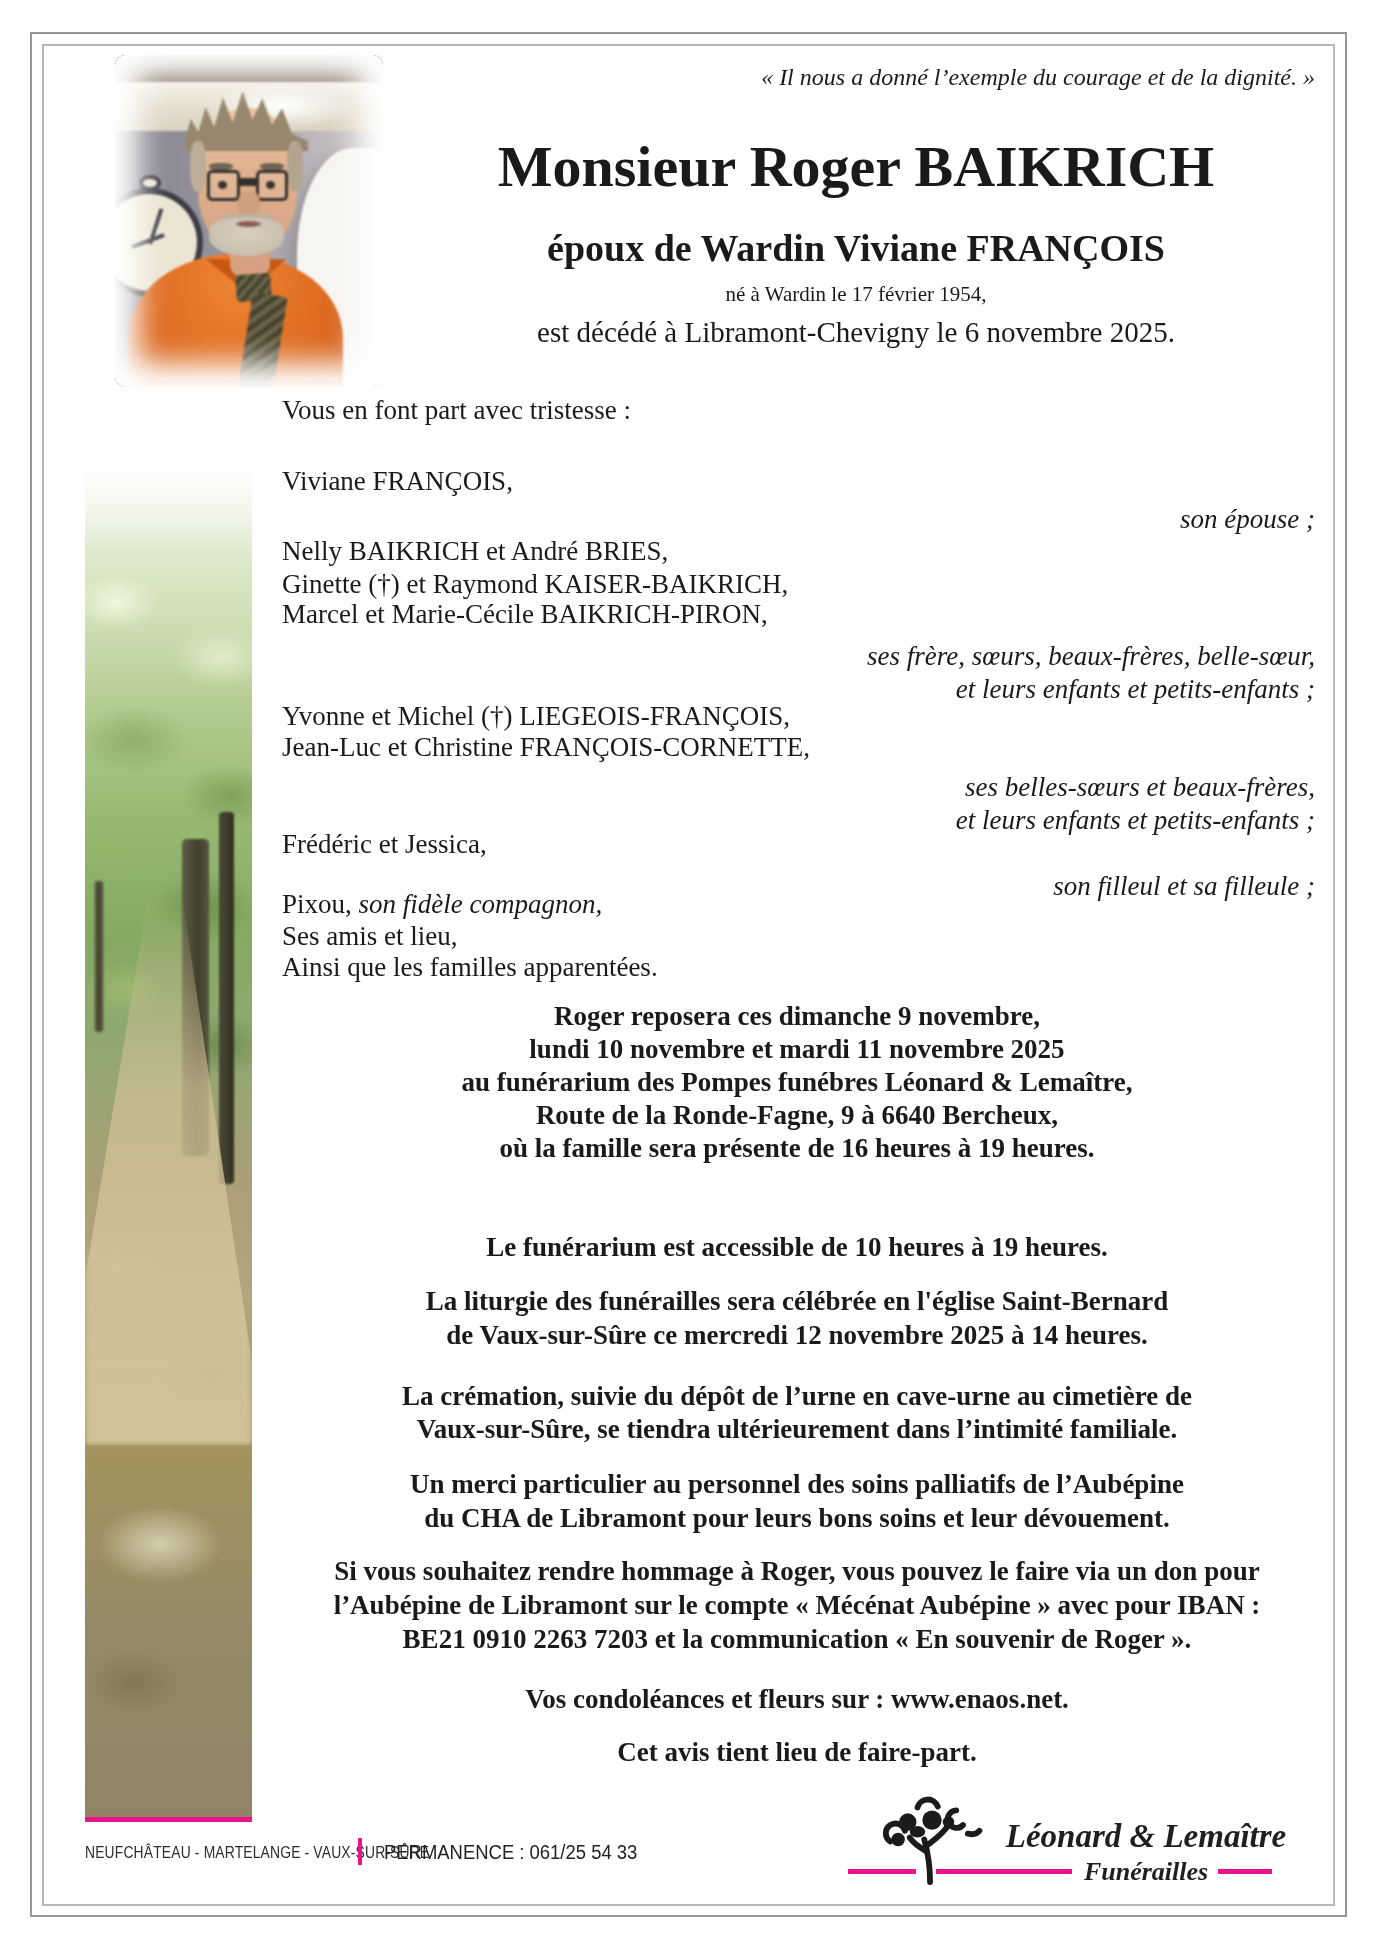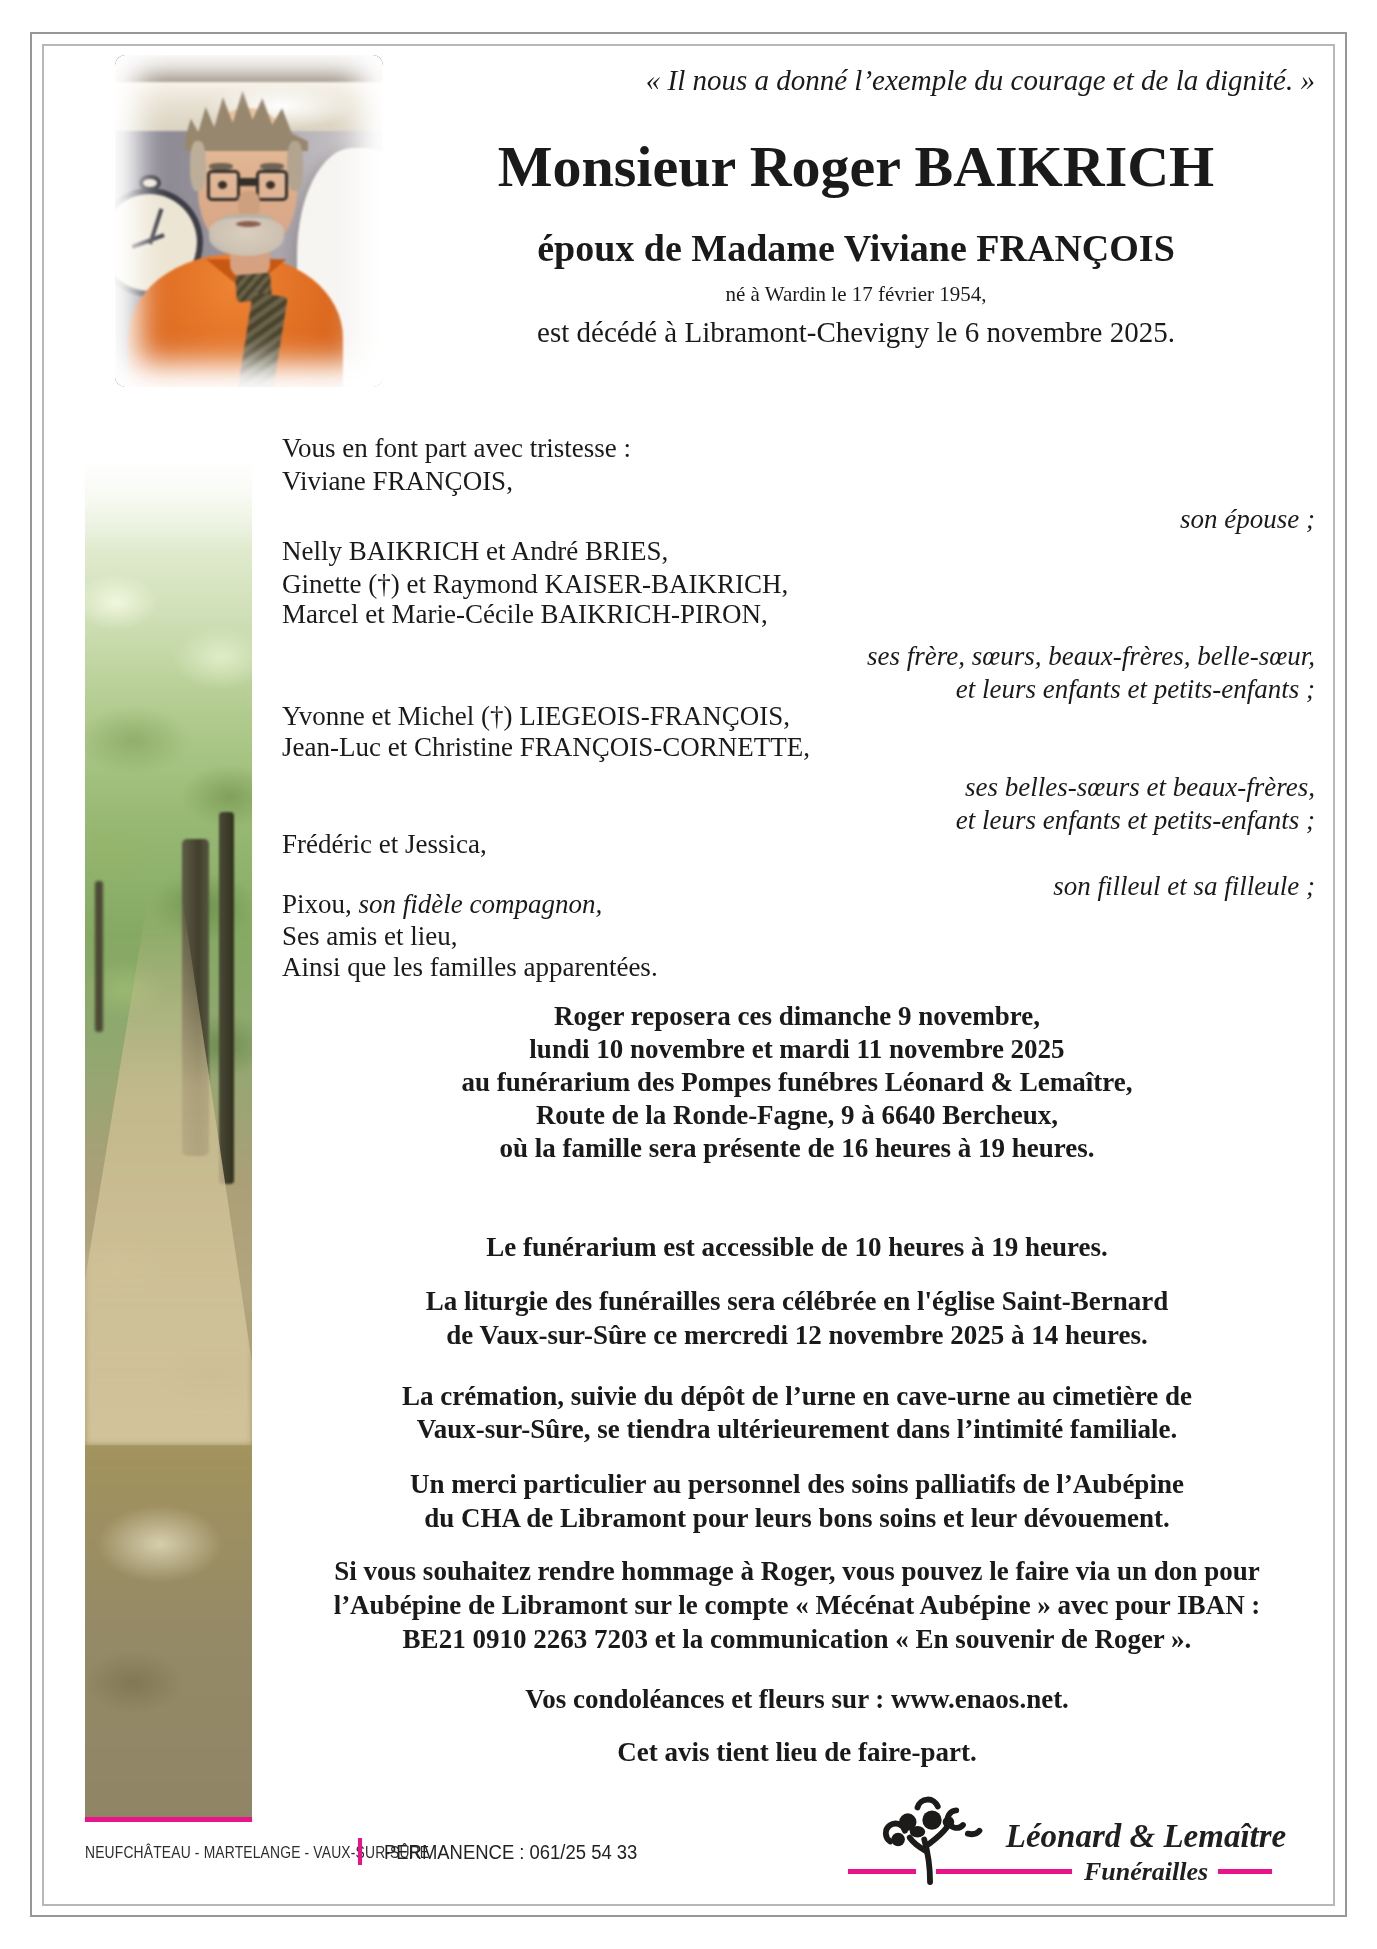--- a/index.html
+++ b/index.html
@@ -8,21 +8,21 @@
   .frame{position:absolute;box-sizing:border-box;}
   .frame.outer{left:30px;top:32px;width:1317px;height:1885px;border:2px solid #979797;}
   .frame.inner{left:42px;top:44px;width:1293px;height:1862px;border:2px solid #b7b7b7;}
 
   .line{position:absolute;white-space:nowrap;font-size:27px;line-height:1.15;}
   .lleft{left:282px;}
   .lright{right:62px;text-align:right;}
   .it{font-style:italic;}
 
   .quote{position:absolute;left:390px;width:925px;top:64px;text-align:right;
-         font-style:italic;font-size:29px;}
+         font-style:italic;font-size:24px;}
   .hdr{position:absolute;left:386px;width:940px;text-align:center;}
   .title{top:133px;font-size:58px;font-weight:700;letter-spacing:0px;}
   .subtitle{top:226px;font-size:38px;font-weight:700;}
   .birth{top:282px;font-size:21px;}
   .death{top:316px;font-size:29px;}
 
   .notice{position:absolute;left:0;width:1590px;text-align:center;font-weight:700;
           font-size:27px;white-space:nowrap;}
   .ncenter{left:0px;width:1594px;} 
 
@@ -166,25 +166,25 @@
     <div class="strip-trunk1"></div>
     <div class="strip-trunk2"></div>
     <div class="strip-trunk3"></div>
     <div class="strip-path"></div>
     <div class="strip-fade"></div>
   </div>
   <div class="strip-underline" style="background: rgb(233, 19, 139);"></div>
 
   <div class="quote">« Il nous a donné l’exemple du courage et de la dignité. »</div>
   <div class="hdr title">Monsieur Roger BAIKRICH</div>
-  <div class="hdr subtitle">époux de Madame Viviane FRANÇOIS</div>
+  <div class="hdr subtitle">époux de Wardin Viviane FRANÇOIS</div>
   <div class="hdr birth">né à Wardin le 17 février 1954,</div>
   <div class="hdr death">est décédé à Libramont-Chevigny le 6 novembre 2025.</div>
 
-  <div class="line lleft" style="top:433px">Vous en font part avec tristesse :</div>
+  <div class="line lleft" style="top:395px">Vous en font part avec tristesse :</div>
   <div class="line lleft" style="top:466px">Viviane FRANÇOIS,</div>
   <div class="line lright it" style="top:504px">son épouse ;</div>
   <div class="line lleft" style="top:569px">Ginette (†) et Raymond KAISER-BAIKRICH,</div>
   <div class="line lleft" style="top:536px">Nelly BAIKRICH et André BRIES,</div>
   <div class="line lright it" style="top:641px">ses frère, sœurs, beaux-frères, belle-sœur,</div>
   <div class="line lleft" style="top:599px">Marcel et Marie-Cécile BAIKRICH-PIRON,</div>
   <div class="line lright it" style="top:674px">et leurs enfants et petits-enfants ;</div>
   <div class="line lleft" style="top:701px">Yvonne et Michel (†) LIEGEOIS-FRANÇOIS,</div>
   <div class="line lleft" style="top:732px">Jean-Luc et Christine FRANÇOIS-CORNETTE,</div>
   <div class="line lright it" style="top:772px">ses belles-sœurs et beaux-frères,</div>

